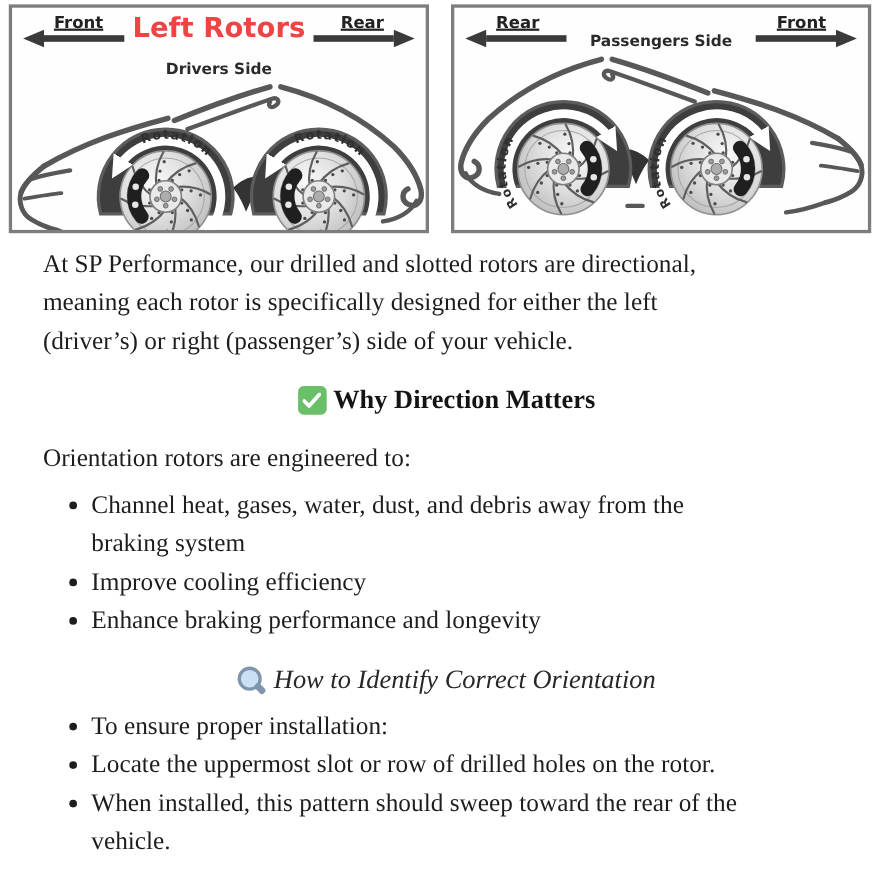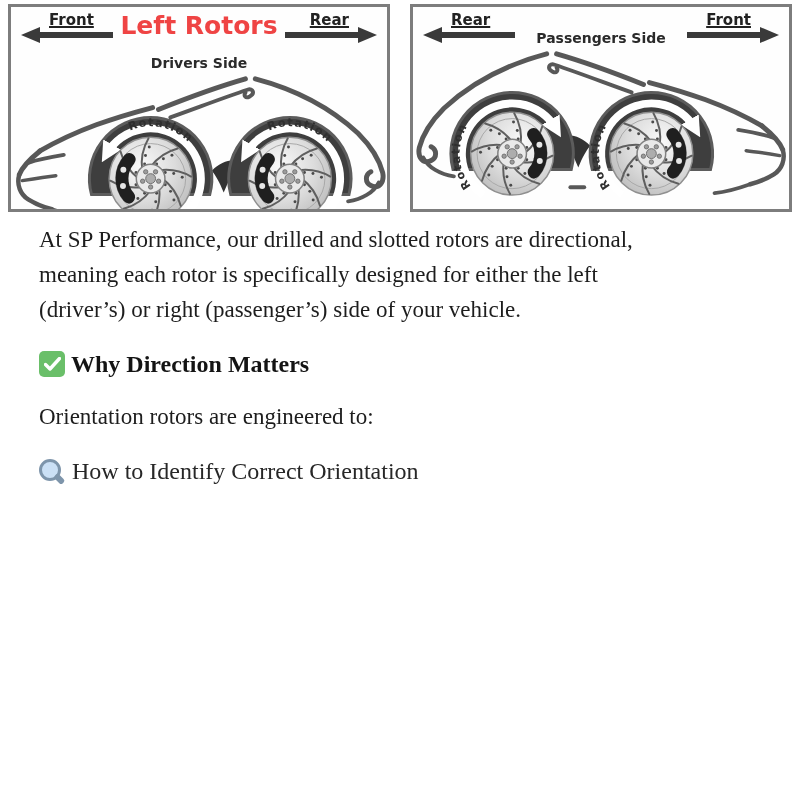--- a/index.html
+++ b/index.html
@@ -18,24 +18,24 @@
   .dir.right .lbl{padding-right:28px;text-align:right;}
   .arr{display:flex;align-items:center;margin-top:-2px;}
   .tri-l{width:0;height:0;border-top:8px solid transparent;border-bottom:8px solid transparent;border-right:19px solid #3a3a3a;}
   .tri-r{width:0;height:0;border-top:8px solid transparent;border-bottom:8px solid transparent;border-left:19px solid #3a3a3a;}
   .arr .bar{height:6px;background:#3a3a3a;flex:1;}
   svg.car{display:block;margin:0 auto;}
 
   
   .content{padding:0 27px 0 39px;font-size:23px;line-height:35px;}
   .intro{margin:10px 0 0 0;white-space:pre-line;}
-  .hrow{display:flex;align-items:center;gap:6px;margin-top:20px;line-height:34px;}
+  .hrow{display:flex;align-items:center;gap:6px;margin-top:20px;line-height:34px;justify-content:center;}
   .hrow .htext{font-size:24px;}
   .hrow.bold .htext{font-weight:bold;color:#141414;}
-  .hrow.plain .htext{font-weight:normal;color:#272727;}
+  .hrow.plain .htext{font-weight:normal;color:#272727;font-style:italic;}
   .lead{margin:18px 0 0 0;}
   ul{margin:7px 0 0 0;padding-left:44px;list-style:disc;}
   li{white-space:pre-line;}
   li::marker{color:#1d1d1d;}
 
   
   .chk{width:26px;height:26px;border-radius:5px;background:#6abf69;display:inline-flex;align-items:center;justify-content:center;flex:none;}
   
   .mag{width:27px;height:27px;position:relative;flex:none;}
   .mag .lens{position:absolute;left:0;top:1px;width:16px;height:16px;border:3.5px solid #7e95ab;border-radius:50%;background:#cbe0f5;}
@@ -212,23 +212,35 @@
     <span class="chk">
       <svg width="17" height="14" viewBox="0 0 17 14">
           <path d="M1.5,7.5 L6,12 L15.5,1.5" fill="none" stroke="#ffffff" stroke-width="3.4" stroke-linecap="round" stroke-linejoin="round"></path>
         </svg>
     </span>
     <span class="htext">Why Direction Matters</span>
   </div>
 
   <p class="lead">Orientation rotors are engineered to:</p>
 
+  <ul>
+    <li>Channel heat, gases, water, dust, and debris away from the
+braking system</li>
+    <li>Improve cooling efficiency</li>
+    <li>Enhance braking performance and longevity</li>
+  </ul>
 
   <div class="hrow plain">
     <span class="mag">
       <span class="lens"></span>
         <span class="handle"></span>
     </span>
     <span class="htext">How to Identify Correct Orientation</span>
   </div>
 
+  <ul>
+    <li>To ensure proper installation:</li>
+    <li>Locate the uppermost slot or row of drilled holes on the rotor.</li>
+    <li>When installed, this pattern should sweep toward the rear of the
+vehicle.</li>
+  </ul>
 
 </div>
 
 </body></html>

